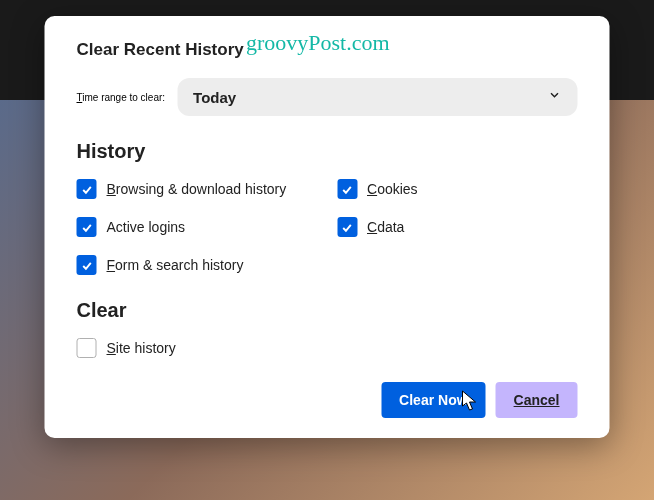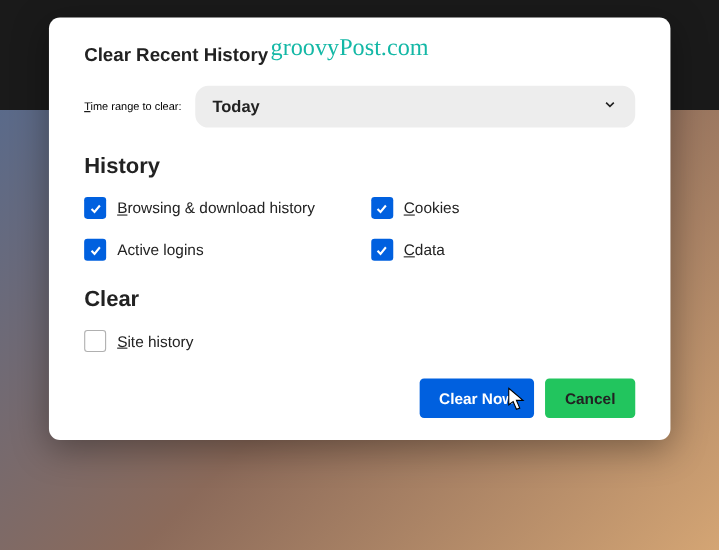--- a/index.html
+++ b/index.html
@@ -134,22 +134,23 @@
       border: none;
       cursor: pointer;
       display: flex;
       align-items: center;
     }
     .btn-primary {
       background: #0060df;
       color: #fff;
     }
     .btn-secondary {
-      background: #22c55e;
-      color: #222;
+      background: #c4b5fd;
+      color: #222;
+      text-decoration: underline;
     }
     .cursor {
       position: absolute;
       bottom: 26px;
       right: 130px;
       pointer-events: none;
     }
   </style>
 </head>
 <body>
@@ -206,20 +207,28 @@
 
     <div class="checkbox-row">
       <div class="checkbox checked">
         <svg viewBox="0 0 24 24" fill="none" stroke="#fff" stroke-width="3.5">
             <polyline points="5 13 10 18 19 7"></polyline>
           </svg>
       </div>
       <span class="check-label"><span class="u">C</span><span>data</span></span>
     </div>
 
+    <div class="checkbox-row">
+      <div class="checkbox checked">
+        <svg viewBox="0 0 24 24" fill="none" stroke="#fff" stroke-width="3.5">
+            <polyline points="5 13 10 18 19 7"></polyline>
+          </svg>
+      </div>
+      <span class="check-label"><span class="u">F</span><span>orm &amp; search history</span></span>
+    </div>
   </div>
 
   <div class="section-title">Clear</div>
   <div class="checkbox-grid">
 
     <div class="checkbox-row">
       <div class="checkbox unchecked"></div>
       <span class="check-label"><span class="u">S</span><span>ite history</span></span>
     </div>
 

